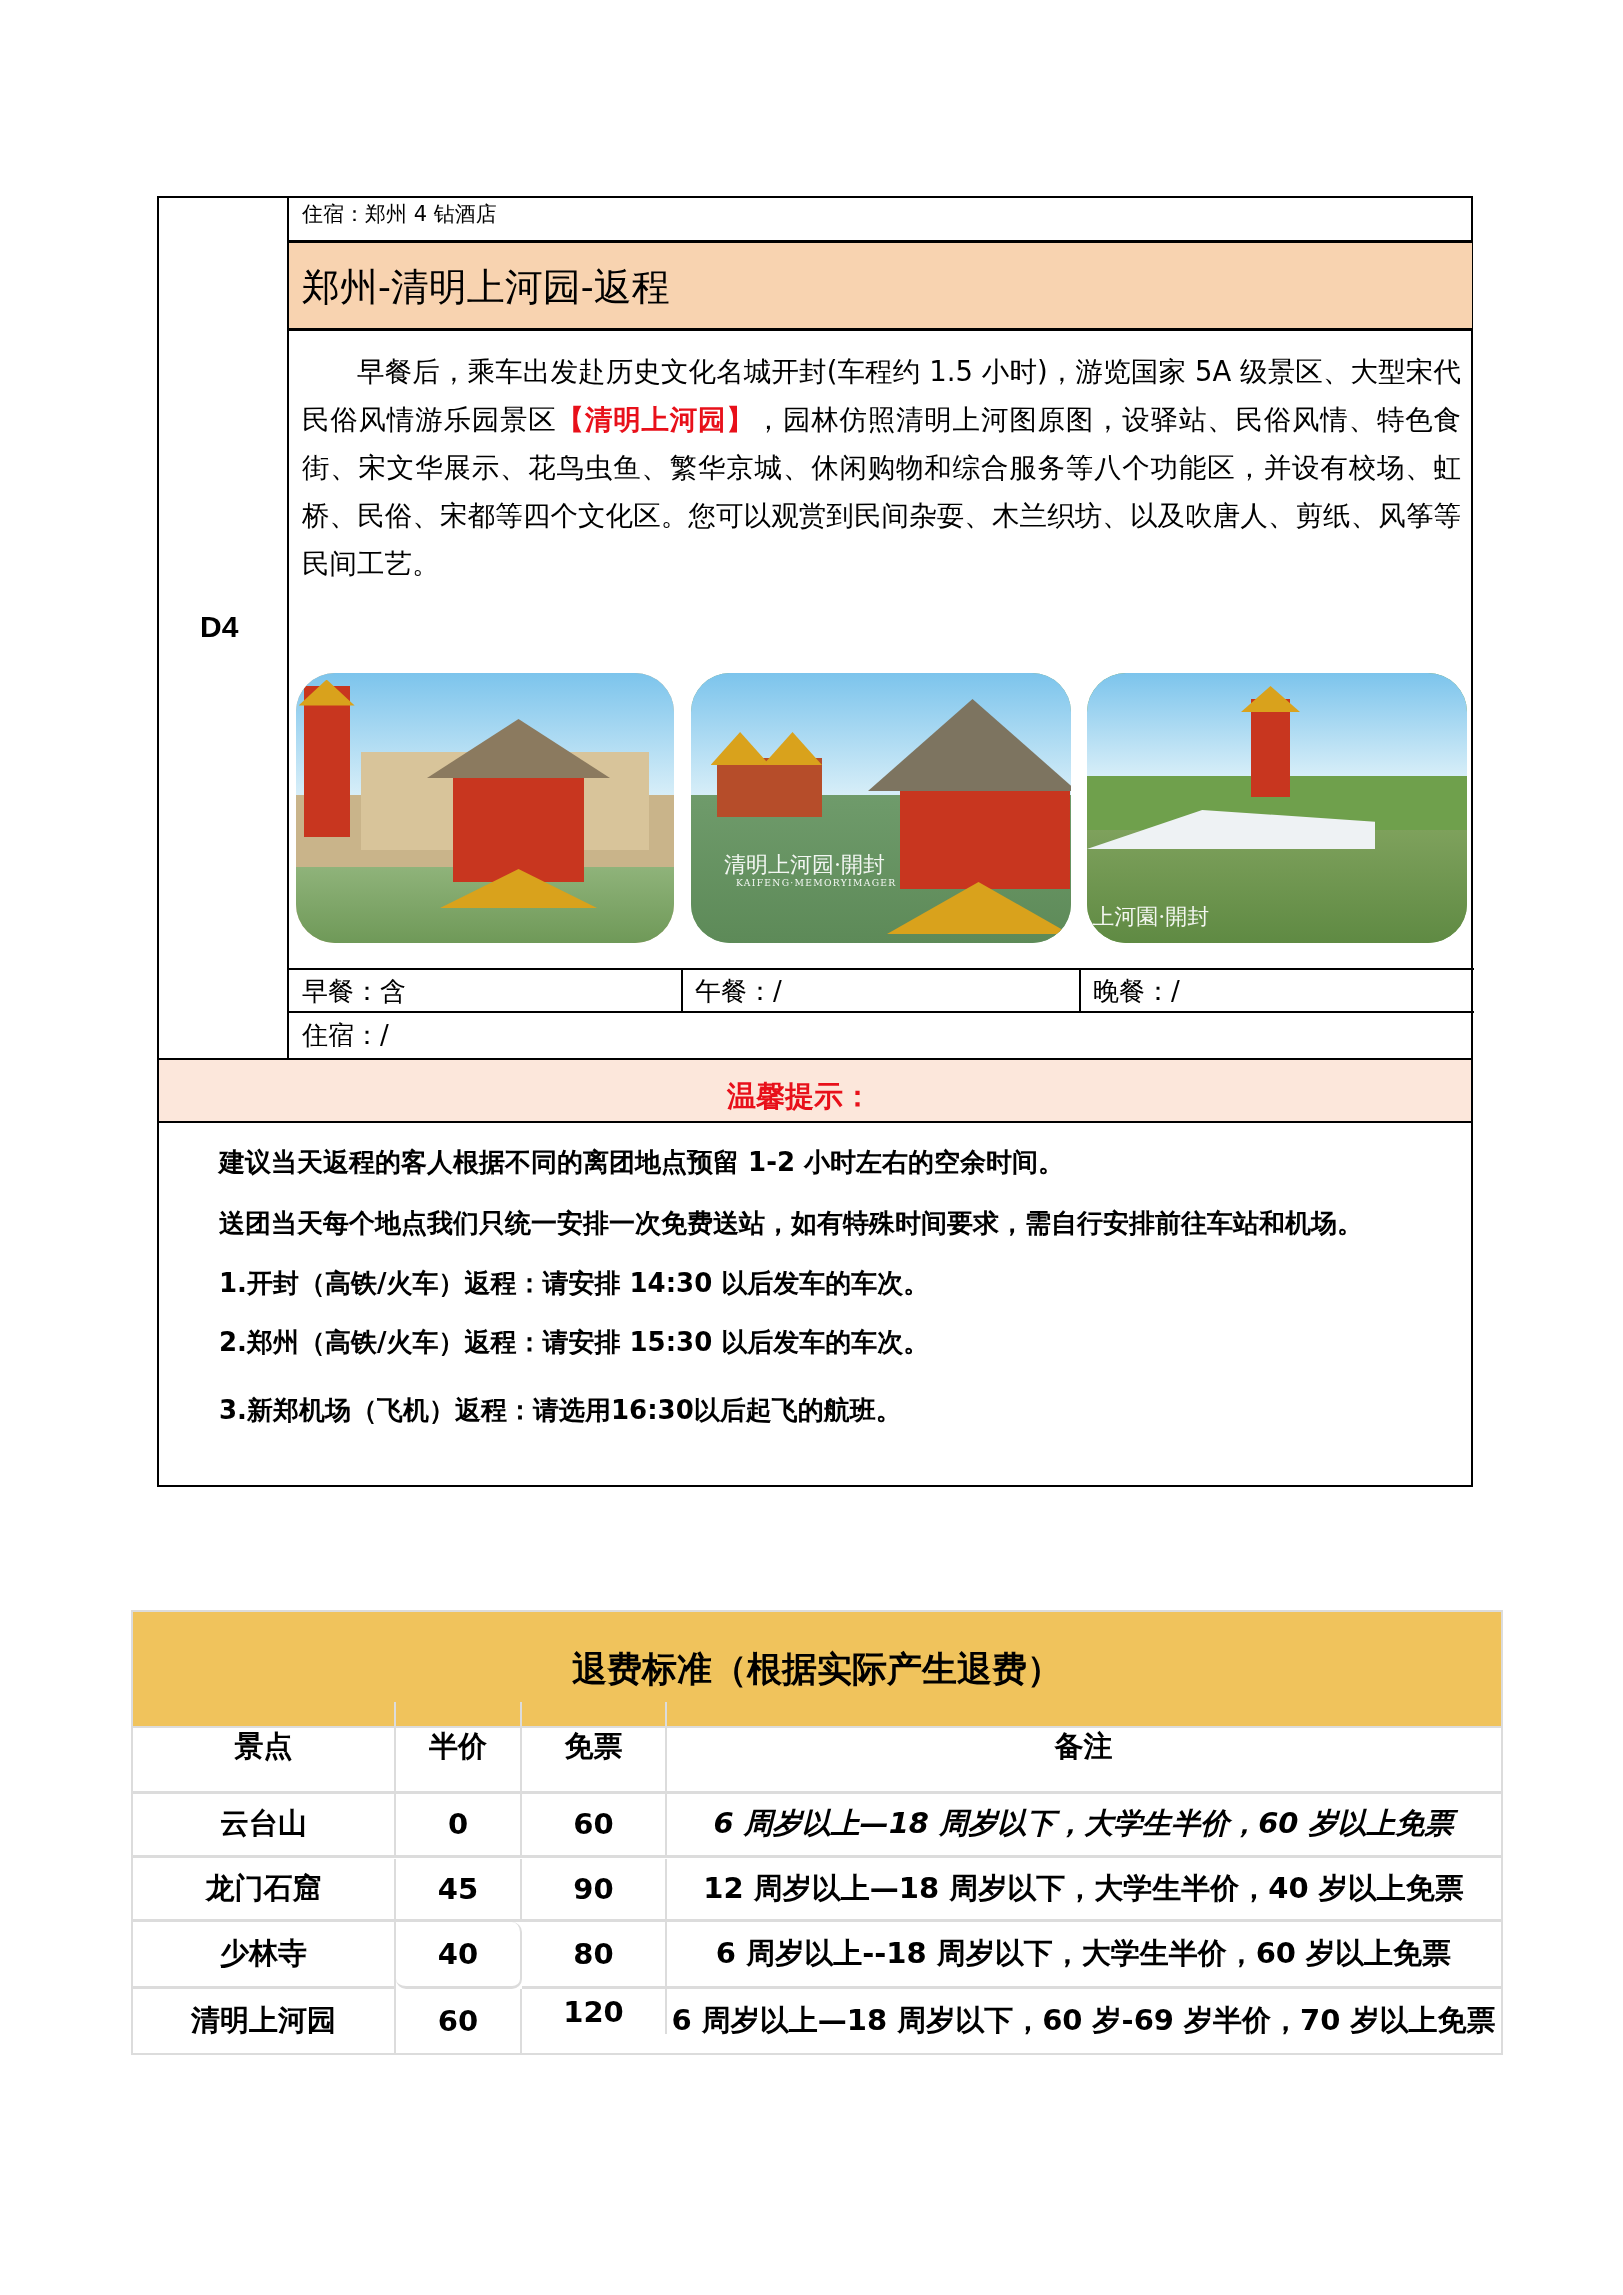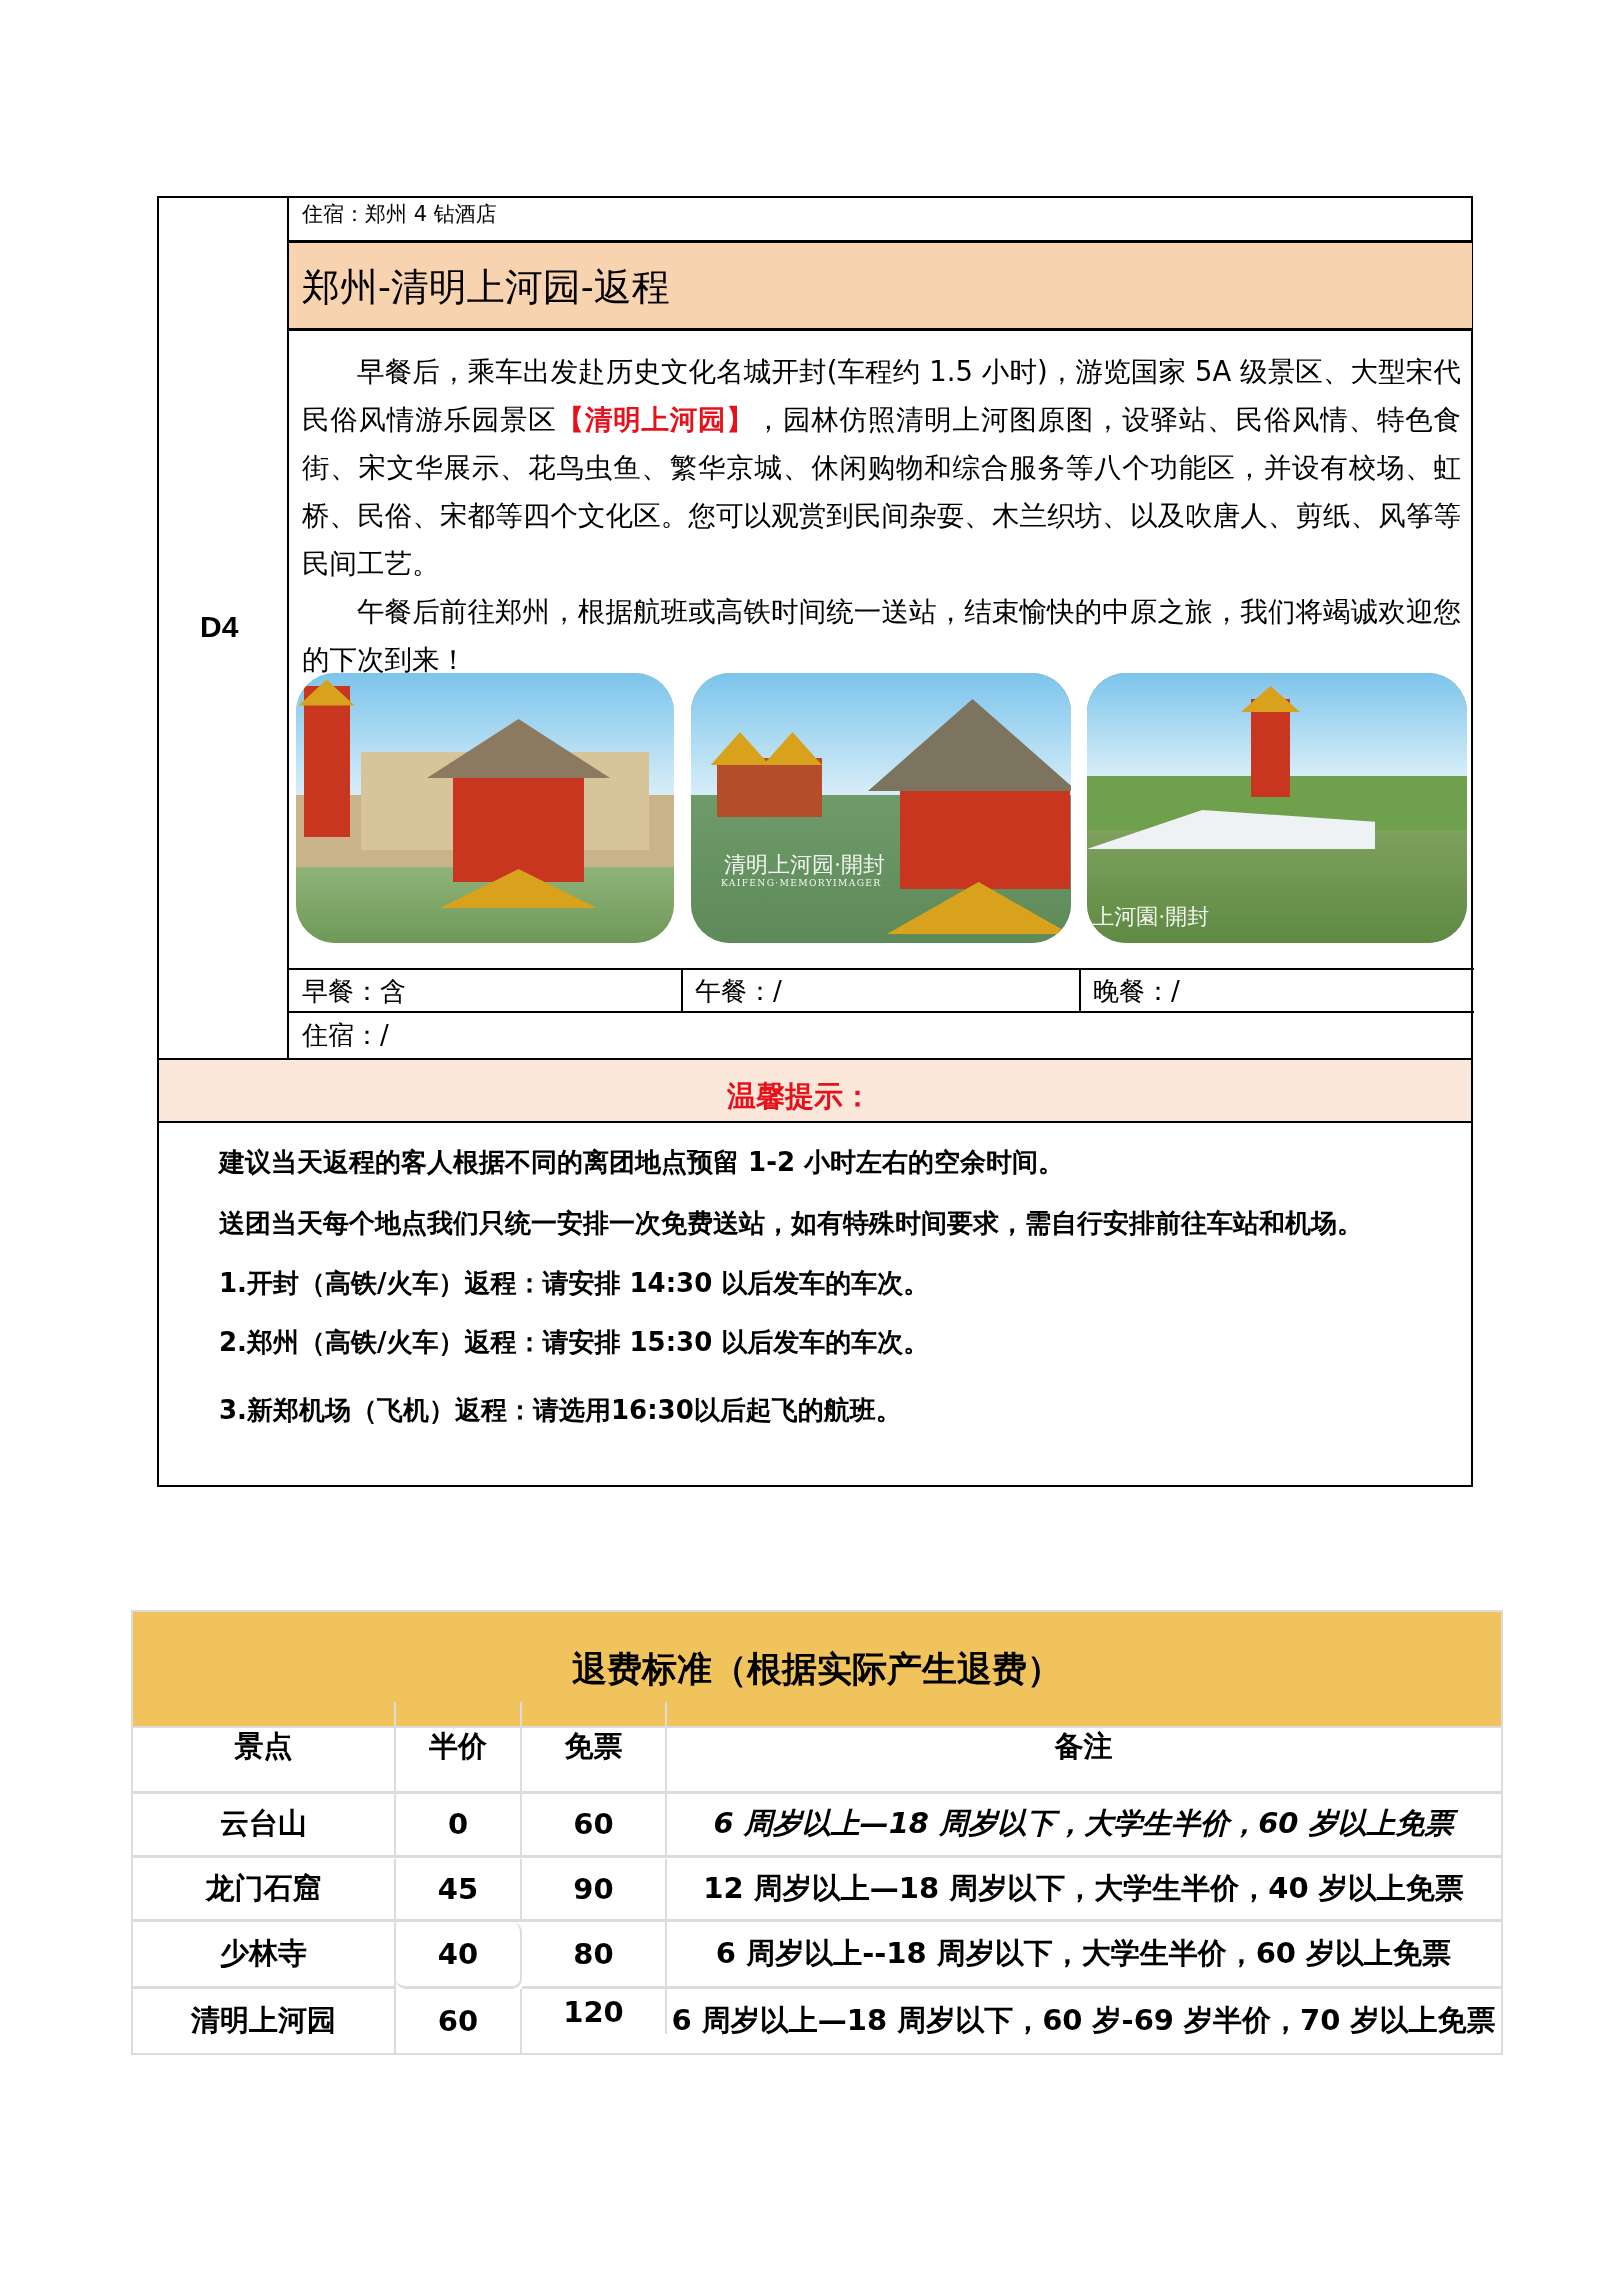--- a/index.html
+++ b/index.html
@@ -50,21 +50,20 @@
 
   <div class="abs cell-text" style="left:302px; top:204px; font-size:21px;">住宿：郑州 4 钻酒店</div>
 
   <div class="abs" style="left:289px; top:240px; width:1183px; height:91px; background:#f8d3b0; border-top:3.3px solid #000; border-bottom:3.3px solid #000;"></div>
   <div class="abs route-title" style="left:302px; top:262px;">郑州-清明上河园-返程</div>
 
   <div class="abs day-label" style="left:200px; top:610px;">D4</div>
 
   <div class="abs body-text" style="left:302px; top:335px; width:1159px;margin-top:12px;">
     <p><span>早餐后，乘车出发赴历史文化名城开封(车程约 1.5 小时)，游览国家 5A 级景区、大型宋代民俗风情游乐园景区</span><span class="hl">【清明上河园】</span><span>，园林仿照清明上河图原图，设驿站、民俗风情、特色食街、宋文华展示、花鸟虫鱼、繁华京城、休闲购物和综合服务等八个功能区，并设有校场、虹桥、民俗、宋都等四个文化区。您可以观赏到民间杂耍、木兰织坊、以及吹唐人、剪纸、风筝等民间工艺。</span></p>
-    <p>午餐后前往郑州，根据航班或高铁时间统一送站，结束愉快的中原之旅，我们将竭诚欢迎您的下次到来！</p>
   </div>
 
   <div class="abs photo" style="left:296px; top:673px; width:378px; height:270px; background:#c9b48a;">
     <div class="sky"></div>
     <div class="water" style="height:28%;"></div>
     <div class="hall" style="left:7.9px; top:13px; width:46px; height:151px;"></div>
     <div class="roof" style="left:2.6px; top:6.5px; width:56px; height:26px;"></div>
     <div class="band" style="left:65px; top:79px; width:288px; height:98px; background:#d8c49a;"></div>
     <div class="hall" style="left:157px; top:98px; width:131px; height:111px;"></div>
     <div class="roof" style="left:131px; top:46px; width:183px; height:59px; background:#8b7a5f;"></div>
@@ -75,21 +74,21 @@
   <div class="abs photo" style="left:691px; top:673px; width:380px; height:270px; background:#7aa775;">
     <div class="sky"></div>
     <div class="water" style="height:55%; background:linear-gradient(#6f9b6b,#5d8a58);"></div>
     <div class="hall" style="left:26px; top:85px; width:105px; height:59px; background:#b64d2a;"></div>
     <div class="roof" style="left:19.6px; top:59px; width:59px; height:33px;"></div>
     <div class="roof" style="left:72px; top:59px; width:59px; height:33px;"></div>
     <div class="hall" style="left:209px; top:118px; width:170px; height:98px;"></div>
     <div class="roof" style="left:177px; top:26px; width:209px; height:92px; background:#7d7460;"></div>
     <div class="roof" style="left:196px; top:209px; width:183px; height:52px;"></div>
     <span class="watermark" style="left:33px; top:177px;">清明上河园·開封</span>
-    <span class="watermark" style="left:30px; top:204px; font-size:9.2px; letter-spacing:1.3px;">KAIFENG·MEMORYIMAGER</span>
+    <span class="watermark" style="left:45px; top:204px; font-size:9.2px; letter-spacing:1.3px;">KAIFENG·MEMORYIMAGER</span>
   </div>
 
   <div class="abs photo" style="left:1087px; top:673px; width:380px; height:270px; background:#6fa04c;">
     <div class="sky" style="height:38%;"></div>
     <div class="greens"></div>
     <div class="water" style="height:42%; background:linear-gradient(#7ea15c,#5f8a43);"></div>
     <div class="hall" style="left:164px; top:26px; width:39px; height:98px;"></div>
     <div class="roof" style="left:154px; top:13px; width:59px; height:26px;"></div>
     <div class="band" style="left:0px; top:137px; width:288px; height:39px; background:#eef2f4; clip-path:polygon(0 100%,40% 0,100% 30%,100% 100%);"></div>
     <span class="watermark" style="left:5.2px; top:229px;">上河園·開封</span>

